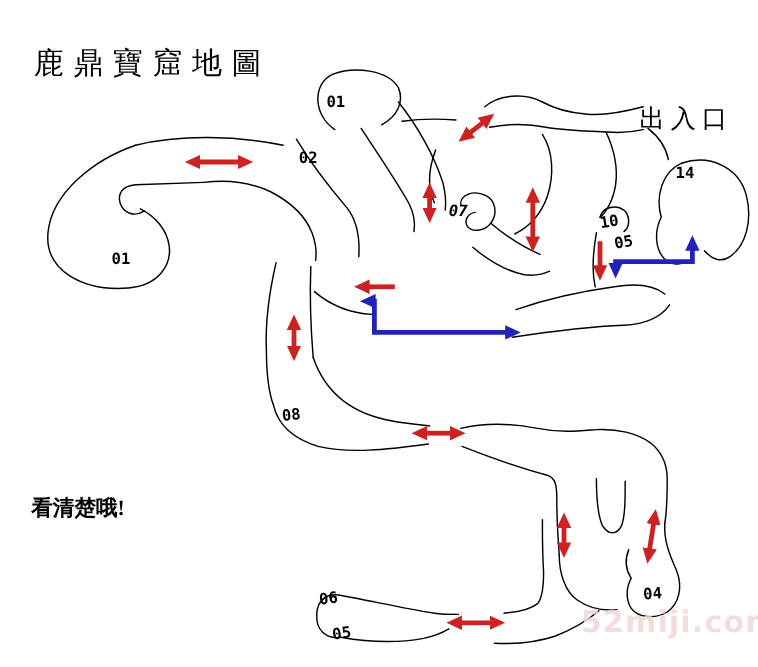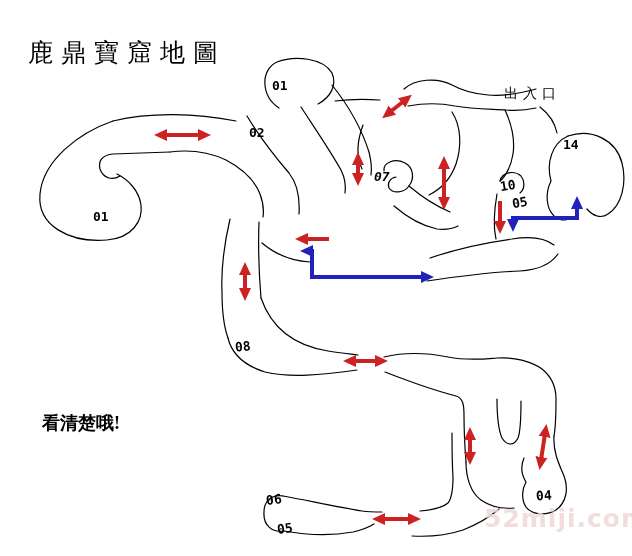--- a/index.html
+++ b/index.html
@@ -16,29 +16,28 @@
   .blue-arrow{stroke:var(--blue-arrow,#22b);fill:none;stroke-width:4;stroke-linecap:butt;stroke-linejoin:miter;}
   .mk-red{fill:var(--red-arrow,#c22);}
   .mk-blue{fill:var(--blue-arrow,#22b);}
   .overlay{position:absolute;left:0;top:0;width:632px;height:556px;pointer-events:none;}
   .map-title{
     position:absolute;left:28px;top:36px;
     font-size:25px;letter-spacing:8px;font-weight:500;color:#000;
     font-family:"DejaVu Sans", sans-serif;
   }
   .entrance{
-    position:absolute;left:504px;top:85px;
-    font-size:14px;letter-spacing:5px;font-weight:500;color:#000;
+    position:absolute;left:533px;top:85px;
+    font-size:21px;letter-spacing:5px;font-weight:500;color:#000;
   }
   .note{
     position:absolute;left:26px;top:412px;
     font-family:"Liberation Serif", serif;
     font-size:18px;font-weight:bold;color:#000;line-height:23px;
     white-space:nowrap;
-    margin-left:16px;
   }
   .loc{
     position:absolute;color:#000;
     font-family:"DejaVu Sans Mono", monospace;
     font-size:13px;font-weight:bold;line-height:13px;
   }
   .watermark{
     position:absolute;left:484px;top:504px;
     font-size:25px;font-weight:bold;letter-spacing:1px;
     color:var(--watermark,#f0d9d9);opacity:0.85;

